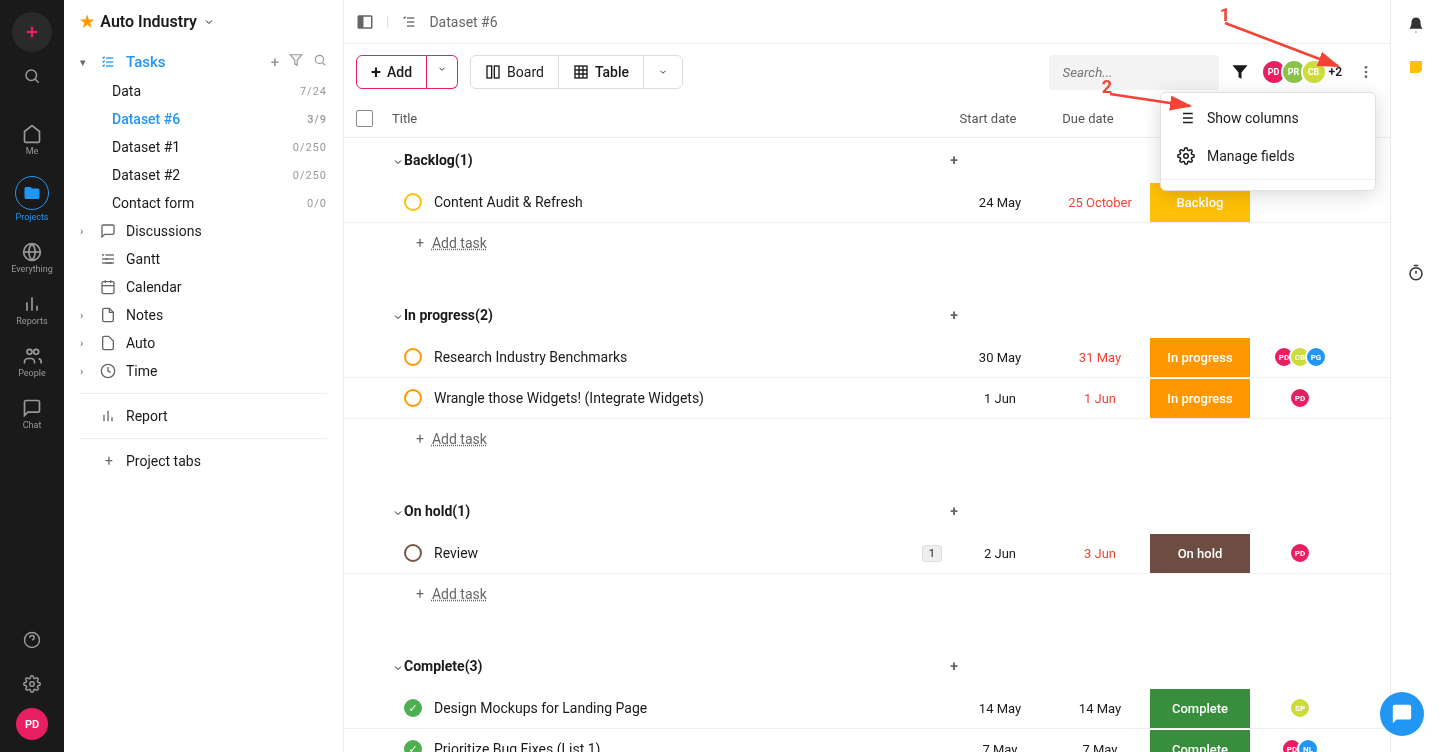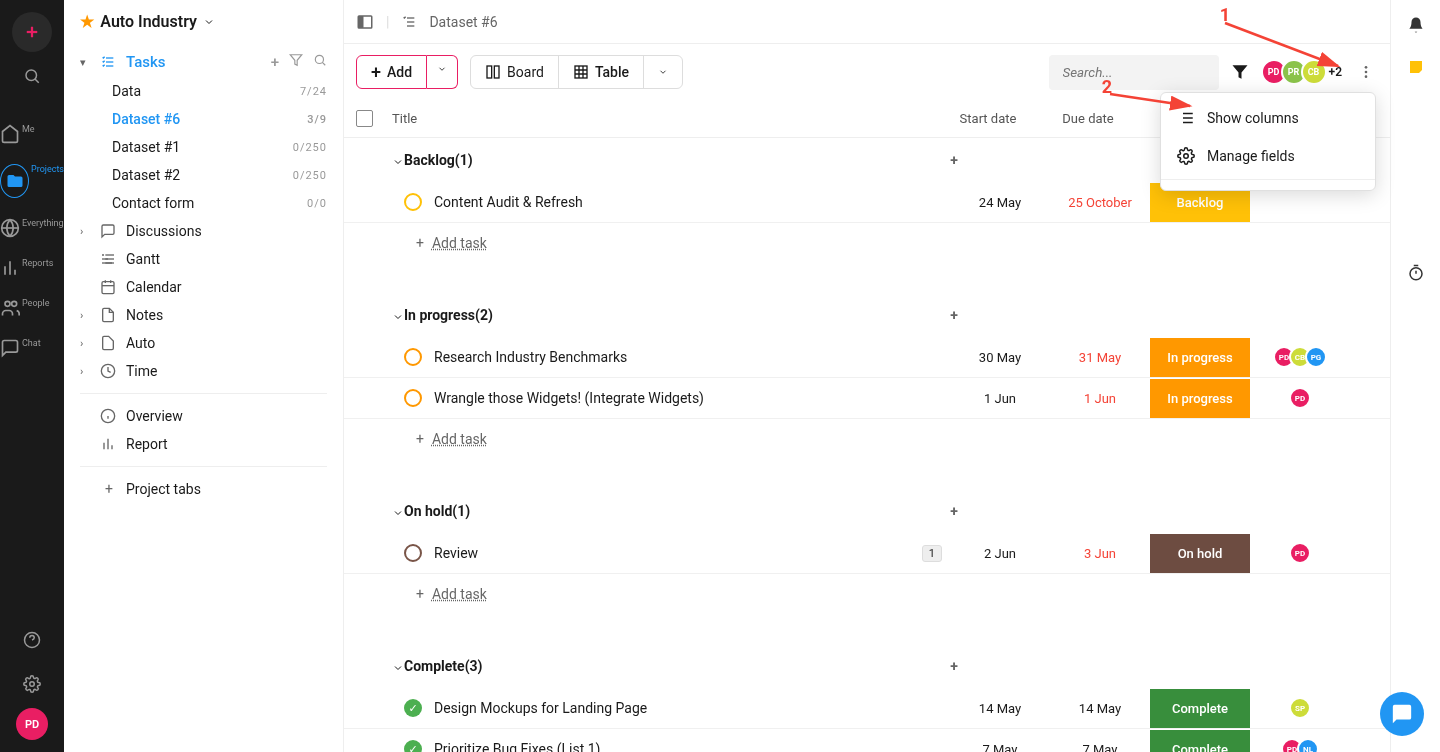--- a/index.html
+++ b/index.html
@@ -1,20 +1,20 @@
 <!DOCTYPE html>
 <html><head>
 <meta charset="utf-8">
 <style>
 *{box-sizing:border-box;margin:0;padding:0;font-family:-apple-system,BlinkMacSystemFont,"Segoe UI",Roboto,sans-serif}
 body{display:flex;height:752px;width:1440px;overflow:hidden;background:#fff;font-size:14px;color:#1a1a1a}
 .rail{width:64px;background:#1a1a1a;display:flex;flex-direction:column;align-items:center;padding:12px 0;gap:4px;flex-shrink:0}
 .rail-btn{width:40px;height:40px;border-radius:50%;display:flex;align-items:center;justify-content:center;cursor:pointer;color:#999}
 .rail-btn.plus{background:#2a2a2a;color:#e91e63}
-.rail-item{display:flex;flex-direction:row;gap:2px;padding:8px 0;cursor:pointer;color:#999;width:100%}
+.rail-item{display:flex;flex-direction:column;align-items:center;gap:2px;padding:8px 0;cursor:pointer;color:#999;width:100%}
 .rail-item.active{color:#2196f3}
 .rail-item.active .rail-icon{border:1px solid #2196f3;border-radius:50%;width:34px;height:34px;display:flex;align-items:center;justify-content:center}
 .rail-label{font-size:9px}
 .rail-spacer{flex:1}
 .rail-avatar{width:32px;height:32px;border-radius:50%;background:#e91e63;color:#fff;display:flex;align-items:center;justify-content:center;font-size:11px;font-weight:600}
 .sidebar{width:280px;border-right:1px solid #eee;display:flex;flex-direction:column;flex-shrink:0}
 .sidebar-header{padding:12px 16px;display:flex;align-items:center;gap:6px;font-weight:600;font-size:16px}
 .star{color:#ff9800}
 .sidebar-section{padding:4px 0}
 .sidebar-row{display:flex;align-items:center;padding:6px 16px;gap:8px;cursor:pointer;font-size:14px}
@@ -288,30 +288,20 @@
           </span>
           <span>Time</span>
         </div>
       </div>
     <div class="divider"></div>
     <div id="sidebar-extra">
         <div class="sidebar-row">
           <span class="chev"></span>
           <span class="ico">
             <svg width="16" height="16" viewBox="0 0 24 24" fill="none" stroke="currentColor" stroke-width="2">
-              <circle cx="12" cy="12" r="10"></circle>
-              <line x1="12" y1="16" x2="12" y2="12"></line>
-            </svg>
-          </span>
-          <span>Overview</span>
-        </div>
-        <div class="sidebar-row">
-          <span class="chev"></span>
-          <span class="ico">
-            <svg width="16" height="16" viewBox="0 0 24 24" fill="none" stroke="currentColor" stroke-width="2">
               <line x1="6" y1="20" x2="6" y2="10"></line>
               <line x1="12" y1="20" x2="12" y2="4"></line>
               <line x1="18" y1="20" x2="18" y2="14"></line>
             </svg>
           </span>
           <span>Report</span>
         </div>
       </div>
     <div class="divider"></div>
     <div class="sidebar-row">

